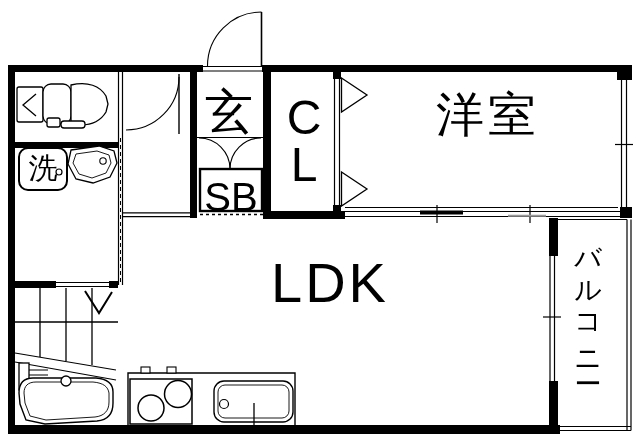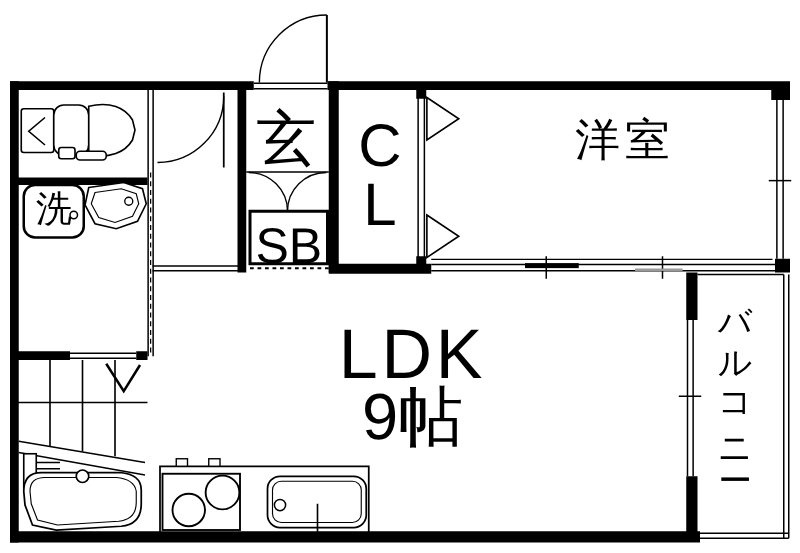--- a/index.html
+++ b/index.html
@@ -154,27 +154,26 @@
   </g>
 </svg>
 
 <div class="lbl center" style="left:197px;top:88px;width:64px;font-size:48px;">玄</div>
 
 <div class="lbl center" style="left:274px;top:94px;width:60px;font-size:48px;line-height:47px;">
   <div>C</div>
   <div>L</div>
 </div>
 
-<div class="lbl center" style="left:362px;top:90px;width:276px;font-size:36px;line-height:49px;letter-spacing:4px;font-family:Liberation Mono, monospace;">
+<div class="lbl center" style="left:350px;top:90px;width:276px;font-size:48px;line-height:49px;letter-spacing:4px;">
   <div>洋室</div>
 </div>
 
 <div class="lbl center" style="left:130px;top:257px;width:400px;">
   <div style="font-size:56px;letter-spacing:3px;line-height:52px;">LDK</div>
-  <div style="font-size:52px;line-height:50px;">9帖</div>
 </div>
 
 <div class="lbl center" style="left:200px;top:177px;width:62px;font-size:40px;">SB</div>
 
 <div class="lbl center" style="left:19px;top:154px;width:48px;font-size:29px;">洗</div>
 
 <div class="lbl v-text" style="left:574px;top:227px;height:205px;font-size:27px;letter-spacing:5px;">バルコニー</div>
 
 </div>
 

